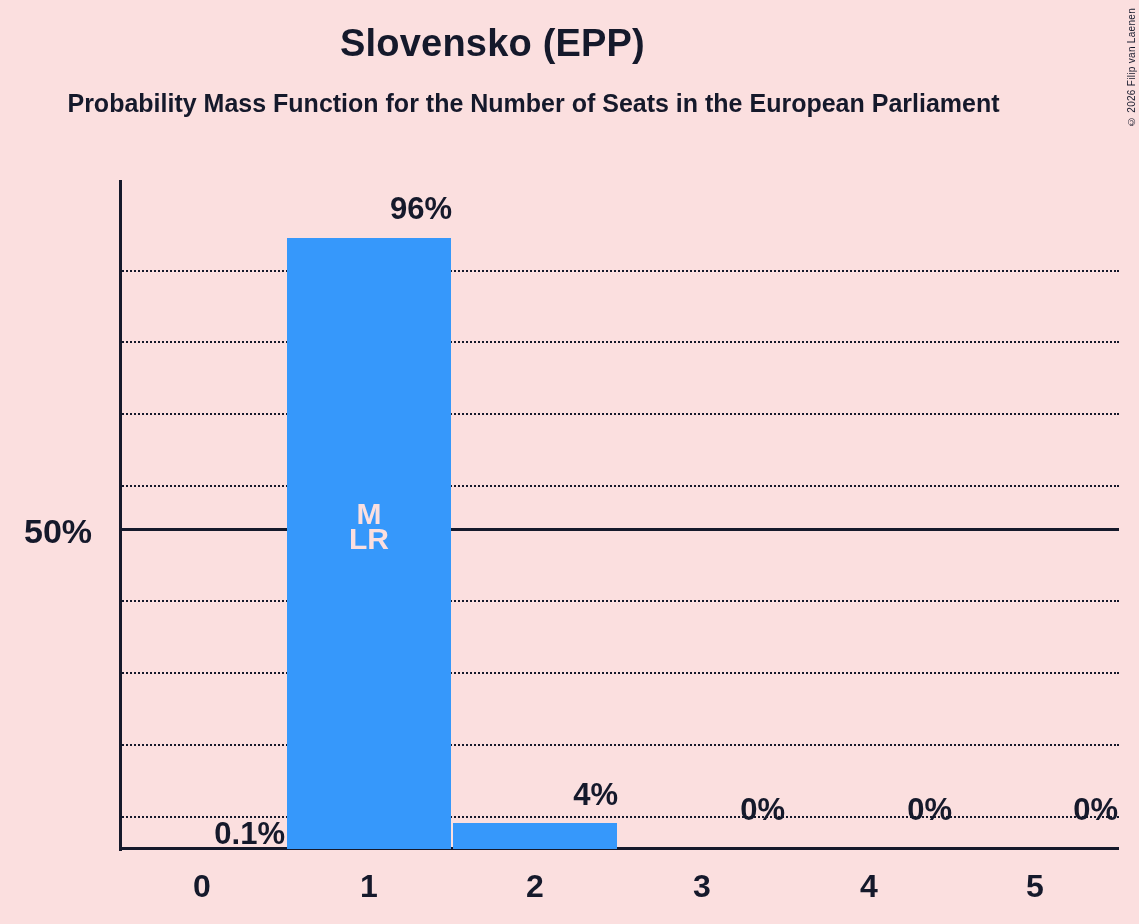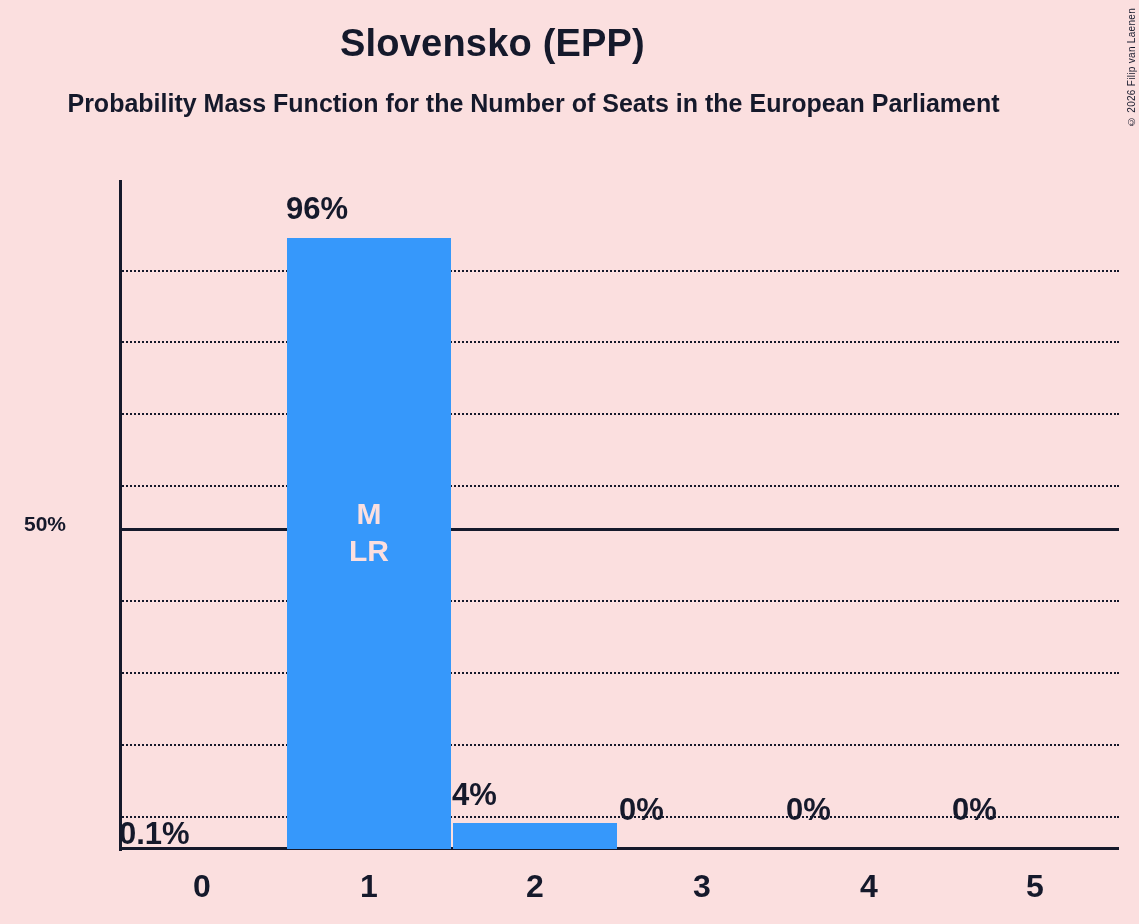--- a/index.html
+++ b/index.html
@@ -59,31 +59,31 @@
   }
   .gridline{
     position:absolute;left:0;width:1000px;height:0;
     border-top:2px dotted #15192b;
   }
   .gridline.major{
     border-top:3px solid #15192b;
   }
   .ylabel-50{
     position:absolute;left:24px;top:512px;
-    font-size:21px;font-weight:bold;
+    font-size:34px;font-weight:bold;
   }
 
   
   .bar{
     position:absolute;bottom:0;
     background:#3698fb;
   }
   .barvalue{
     position:absolute;
-    text-align:left;
+    text-align:right;
     font-size:31px;font-weight:bold;
     white-space:nowrap;
   }
   .inbar{
     position:absolute;
     text-align:center;
     font-size:30px;font-weight:bold;
     color:#fbdfdf;
     line-height:37px;
     white-space:nowrap;
@@ -129,21 +129,21 @@
     <div class="bar" style="left:834px;width:164px;height:0px;background:transparent"></div>
 
     <div class="barvalue" style="left:0px;top:636px;width:166px">0.1%</div>
     <div class="barvalue" style="left:167px;top:11px;width:166px">96%</div>
     <div class="barvalue" style="left:333px;top:597px;width:166px">4%</div>
     <div class="barvalue" style="left:500px;top:612px;width:166px">0%</div>
     <div class="barvalue" style="left:667px;top:612px;width:166px">0%</div>
     <div class="barvalue" style="left:833px;top:612px;width:166px">0%</div>
 
     <div class="inbar" style="left:167px;top:315px;width:166px">M</div>
-    <div class="inbar" style="left:167px;top:352px;width:166px">LR</div>
+    <div class="inbar" style="left:167px;top:340px;width:166px">LR</div>
   </div>
 
   <div class="xtick" style="left:119px;width:166px">0</div>
   <div class="xtick" style="left:286px;width:166px">1</div>
   <div class="xtick" style="left:452px;width:166px">2</div>
   <div class="xtick" style="left:619px;width:166px">3</div>
   <div class="xtick" style="left:786px;width:166px">4</div>
   <div class="xtick" style="left:952px;width:166px">5</div>
 
 </div>

